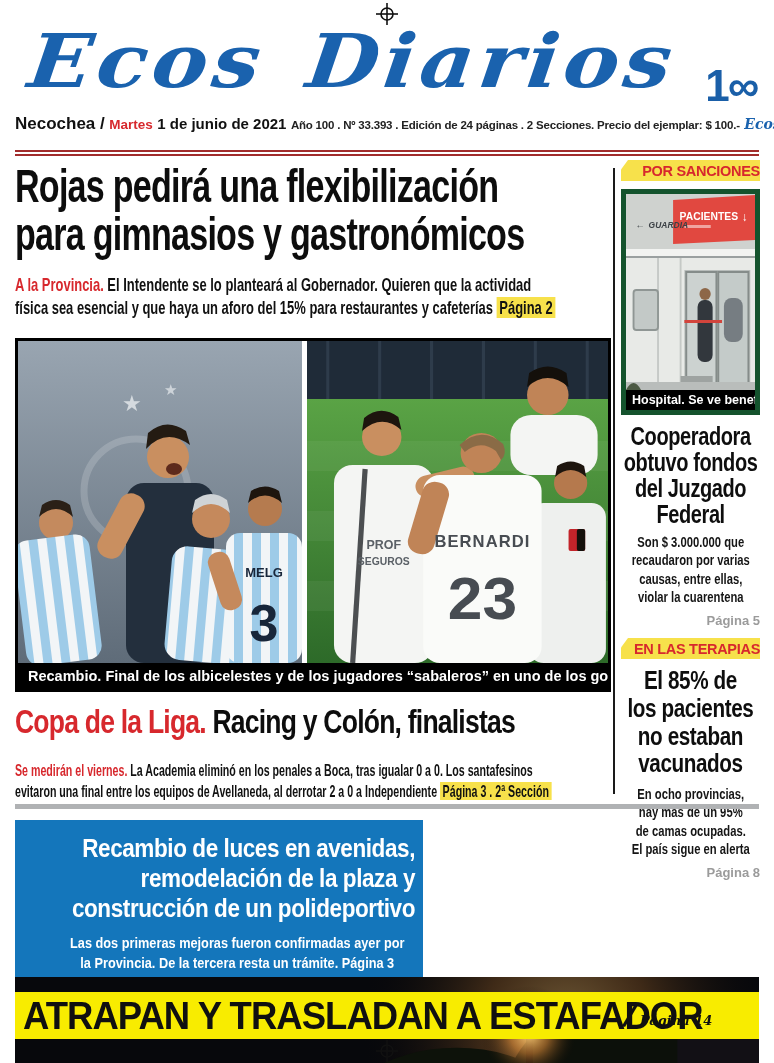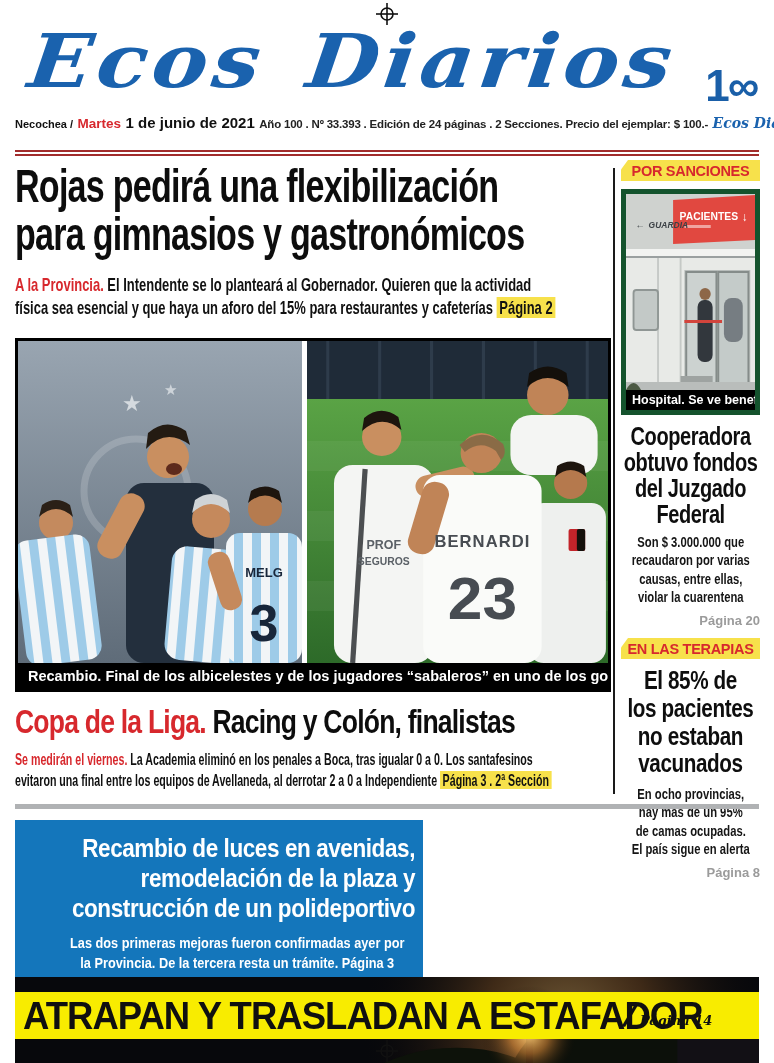--- a/index.html
+++ b/index.html
@@ -23,21 +23,21 @@
   .logo100 {
     position:absolute; right:2px; bottom:2px; color:#1a5fa8; font-weight:bold;
     font-size:44px; letter-spacing:-2px; line-height:1;
   }
   
   .dateline {
     position:absolute; top:114px; left:15px; right:15px; text-align:center;
     white-space:nowrap; color:#111;
   }
   .dateline span { vertical-align:baseline; }
-  .dl-city { font-size:11px; font-weight:bold; }
+  .dl-city { font-size:17px; font-weight:bold; }
   .dl-day { font-size:13.5px; font-weight:bold; color:#d7282d; }
   .dl-date { font-size:15px; font-weight:bold; }
   .dl-details { font-size:11.5px; font-weight:bold; color:#222; letter-spacing:-0.2px; }
   .dl-brand { font-family:"DejaVu Serif", serif; font-style:italic; font-weight:bold; font-size:14px; color:#1a62ae; }
 
   .rule-red { position:absolute; top:150px; left:15px; right:15px; height:6px;
     border-top:2px solid #a12c2c; border-bottom:2px solid #a12c2c; }
 
   
   .main-col { position:absolute; left:15px; top:158px; width:596px; }
@@ -60,30 +60,30 @@
   .photo-l { width:284px; } .photo-r { flex:1; }
   .photo-l svg, .photo-r svg { display:block; width:100%; height:100%; }
   .photo-cap {
     height:26px; background:#000; color:#fff; font-size:14.5px; font-weight:bold;
     line-height:26px; padding-left:10px; white-space:nowrap; overflow:hidden;
   }
   .copa-wrap { height:42px; margin-top:10px; }
   .copa-in { white-space:nowrap; transform:scaleX(.78); font-size:34px; font-weight:bold;
     letter-spacing:-1px; color:#0d0d0d; }
   .copa-kicker { color:#d7282d; }
-  .copa-deck-wrap { height:46px; margin-top:5px; }
+  .copa-deck-wrap { height:46px; margin-top:16px; }
   .copa-deck-in { width:920px; transform:scaleX(.645); font-size:16.5px; line-height:1.28;
     font-weight:bold; color:#111; white-space:pre-line; }
 
   .v-divider { position:absolute; left:613px; top:168px; width:2px; height:626px; background:#1a1a1a; }
 
   
   .sidebar { position:absolute; left:621px; top:160px; width:139px; }
   .tag { background:#f7e14b; color:#d7282d; font-weight:bold; font-size:14.5px;
-    text-align:center; padding:3px 0 2px; letter-spacing:-0.3px;
+    text-align:right; padding:3px 0 2px; letter-spacing:-0.3px;
     clip-path:polygon(7px 0, 100% 0, 100% 100%, 0 100%, 0 45%); }
   .tag.second { margin-top:10px; }
   .hospital { margin-top:8px; border:5px solid #14532d; }
   .hospital svg { display:block; width:100%; height:196px; }
   .hosp-cap { background:#000; color:#fff; font-weight:bold; font-size:12.5px;
     padding:3px 0 3px 6px; white-space:nowrap; overflow:hidden; }
   .sb-head-wrap { margin-top:8px; }
   .sb-head-in { transform-origin:0 0; white-space:pre-line; font-weight:bold; color:#0e0e0e; }
   .sb-head1 { height:104px; }
   .sb-head1 .sb-head-in { width:174px; transform:scaleX(.8); font-size:25px; line-height:1.04;
@@ -305,21 +305,21 @@
 obtuvo fondos
 del Juzgado
 Federal</h3>
     </div>
     <div class="sq sb-body-wrap">
       <p class="sb-body-in">Son $ 3.000.000 que
 recaudaron por varias
 causas, entre ellas,
 violar la cuarentena</p>
     </div>
-    <div class="sb-page">Página 20</div>
+    <div class="sb-page">Página 5</div>
 
     <div class="tag second">EN LAS TERAPIAS</div>
 
     <div class="sq sb-head-wrap sb-head2">
       <h3 class="sb-head-in">El 85% de
 los pacientes
 no estaban
 vacunados</h3>
     </div>
     <div class="sq sb-body-wrap">

